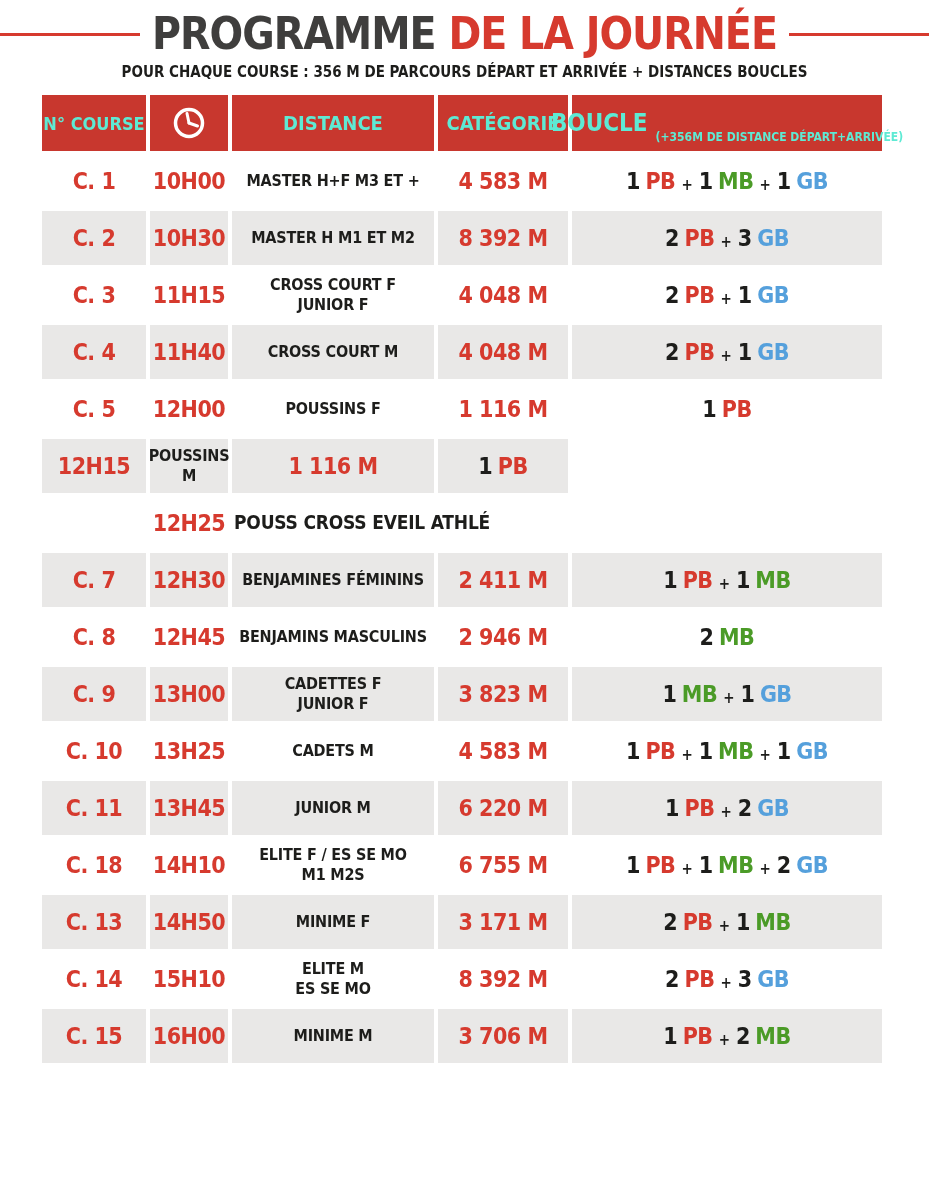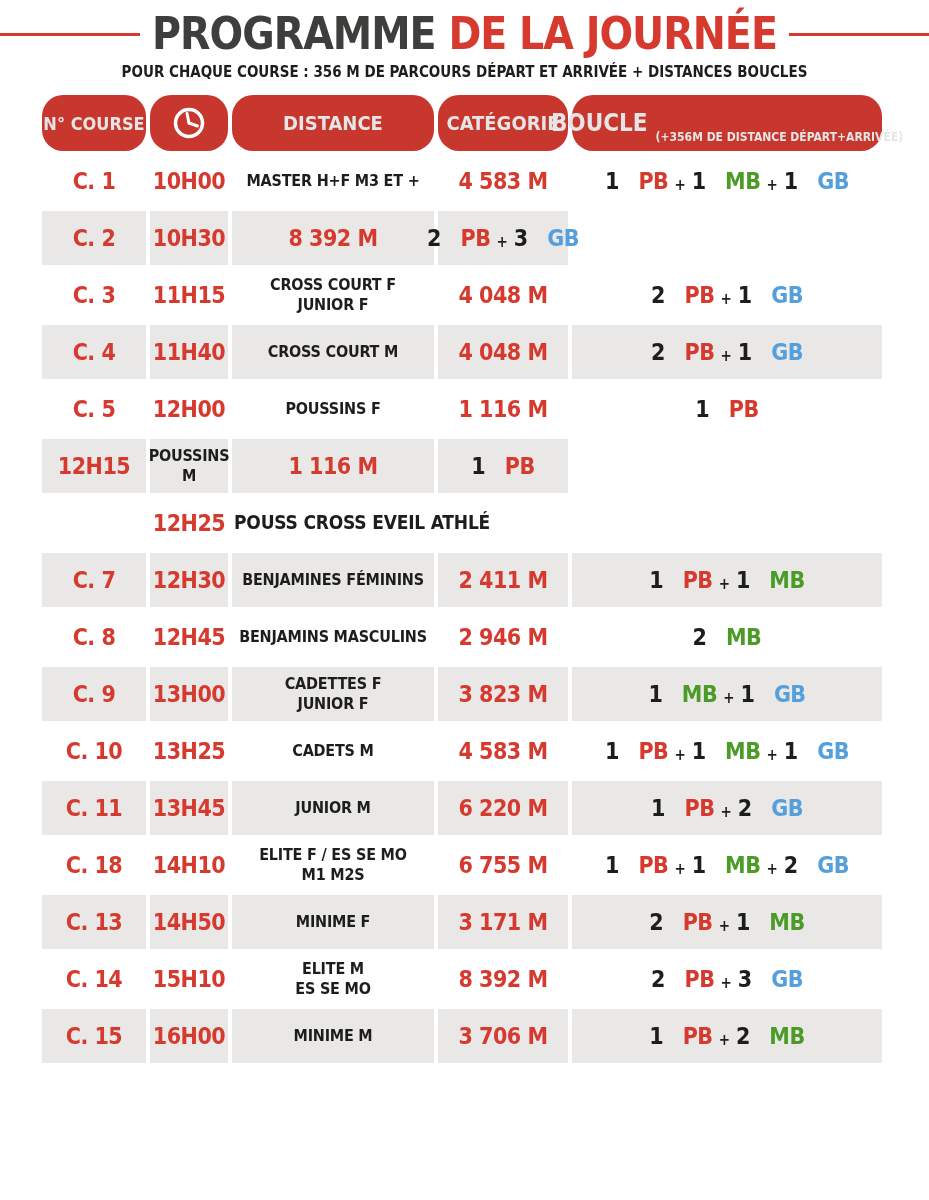--- a/index.html
+++ b/index.html
@@ -39,25 +39,24 @@
   }
   
   .table{width:842px;margin:14px 0 0 42px;}
   .thead,.trow{
     display:grid;
     grid-template-columns:104px 78px 202px 130px 310px;
     column-gap:4px;
     margin-bottom:3px;
   }
   .hcell{
-    background:var(--accent-red);color:#e5e5e5;
+    background:var(--accent-red);color:#5eead4;
     min-height:56px;display:flex;align-items:center;justify-content:center;
     font-weight:800;font-size:20px;letter-spacing:0;
     text-transform:uppercase;
-    border-radius:21px;
   }
   .hcell-course{font-size:18px;}
   .hcell-loop{gap:8px;font-size:20px;padding:0 6px;}
   .loop-big{font-size:24px;font-weight:800;}
   .loop-note{font-size:12px;font-weight:700;padding-top:3px;white-space:nowrap;margin-top:24px;}
   .clock-svg{display:block;}
   
   .cell{
     min-height:54px;padding:7px 2px;
     display:flex;flex-direction:column;align-items:center;justify-content:center;
@@ -67,21 +66,21 @@
   .c-course,.c-time,.c-dist{
     color:var(--text-red);font-weight:800;font-size:23px;letter-spacing:-0.5px;
     flex-direction:row;white-space:nowrap;
   }
   .c-cat{
     color:var(--ink);font-weight:800;font-size:16px;line-height:1.25;
     letter-spacing:-0.2px;text-transform:uppercase;
   }
   .c-loop{flex-direction:row;white-space:nowrap;}
   .lnum{font-weight:800;font-size:23px;color:var(--ink);}
-  .ltype{font-weight:800;font-size:23px;margin-left:19px;letter-spacing:-0.5px;}
+  .ltype{font-weight:800;font-size:23px;margin-left:5px;letter-spacing:-0.5px;}
   .plus{
     font-weight:800;font-size:15px;color:var(--ink);
     margin:0 6px;position:relative;top:4px;
   }
   
   .trow.plain .cell{background:transparent;}
   .trow.plain .c-cat{
     grid-column:3 / 6;align-items:flex-start;justify-content:center;
     font-size:19px;text-align:center;
   }
@@ -131,20 +130,23 @@
           <span class="ltype" style="color: rgb(75, 155, 39);">MB</span>
           <span class="plus">+</span>
           <span class="lnum">1</span>
           <span class="ltype" style="color: rgb(85, 160, 220);">GB</span>
         </div>
   </div>
 
   <div class="trow shaded">
     <div class="cell c-course">C. 2</div>
     <div class="cell c-time">10H30</div>
+    <div class="cell c-cat">
+          <div>MASTER H M1 ET M2</div>
+        </div>
     <div class="cell c-dist">8 392 M</div>
     <div class="cell c-loop">
           <span class="lnum">2</span>
           <span class="ltype" style="color: rgb(214, 58, 46);">PB</span>
           <span class="plus">+</span>
           <span class="lnum">3</span>
           <span class="ltype" style="color: rgb(85, 160, 220);">GB</span>
         </div>
   </div>
 

